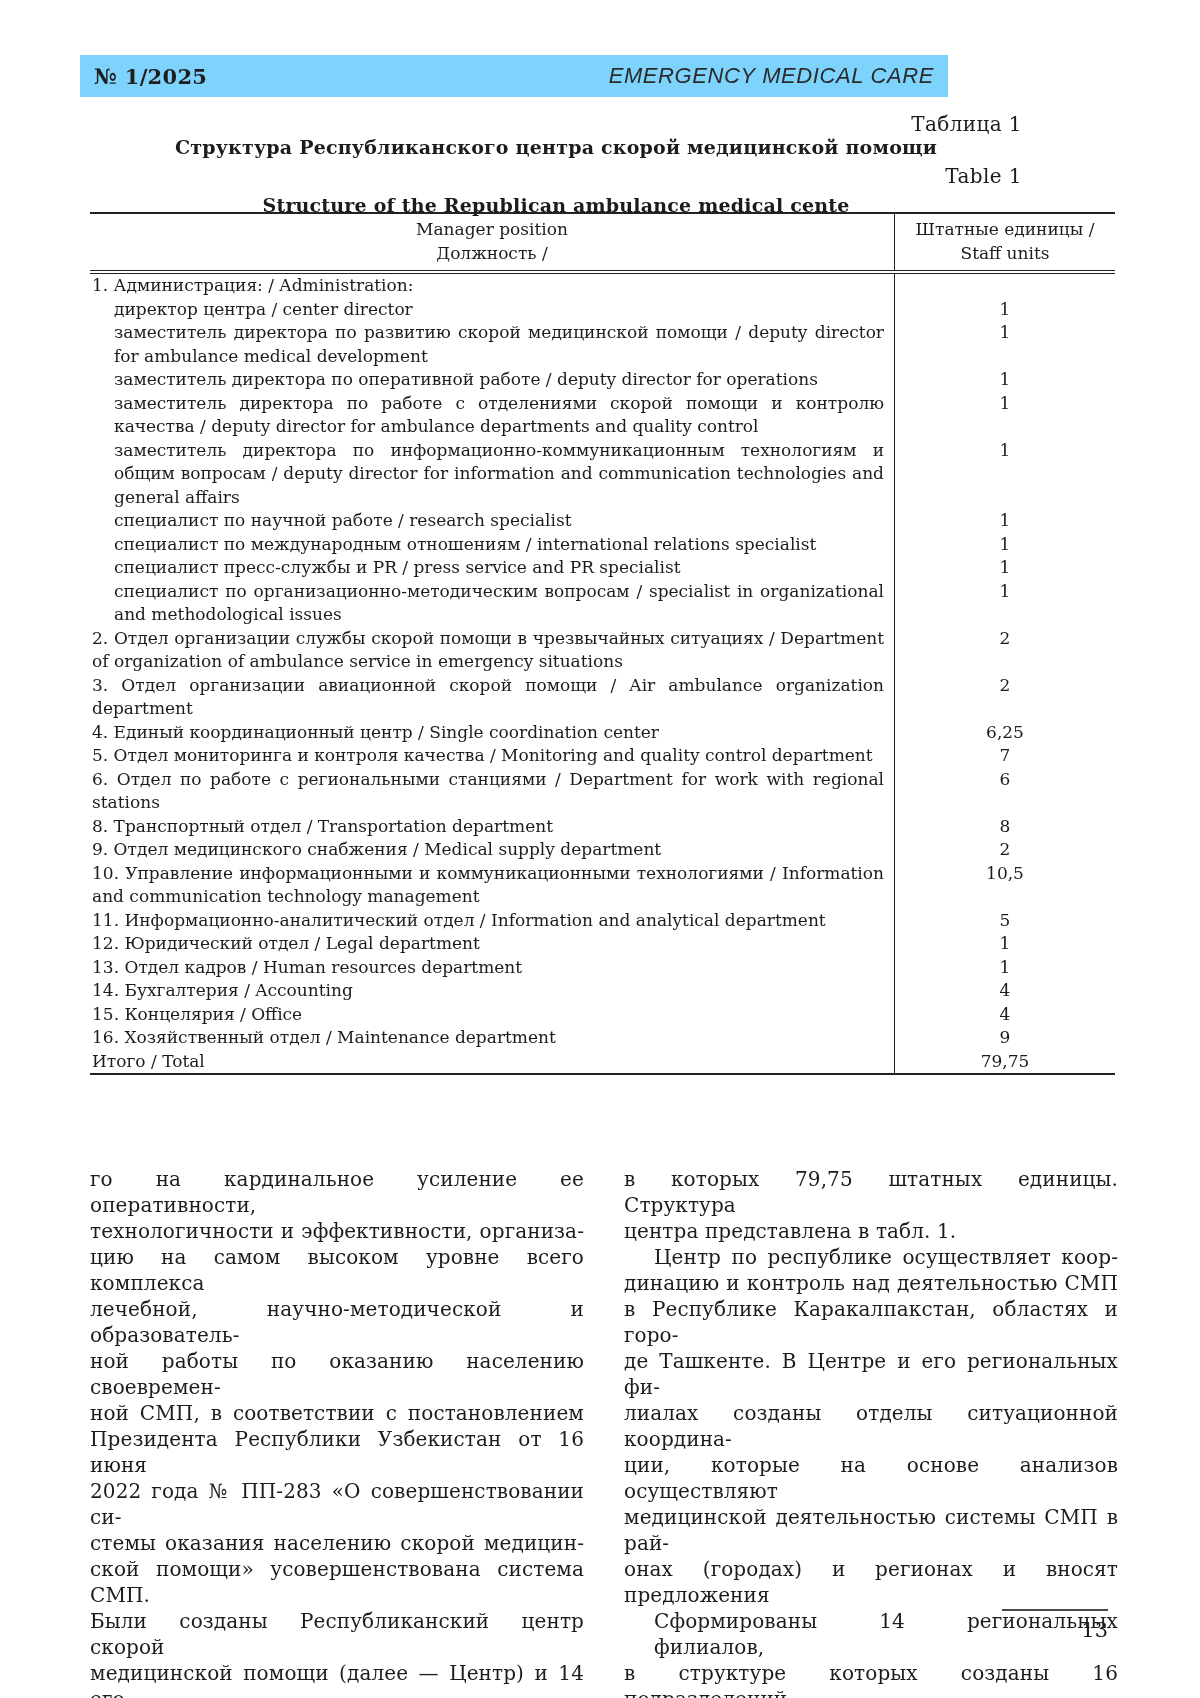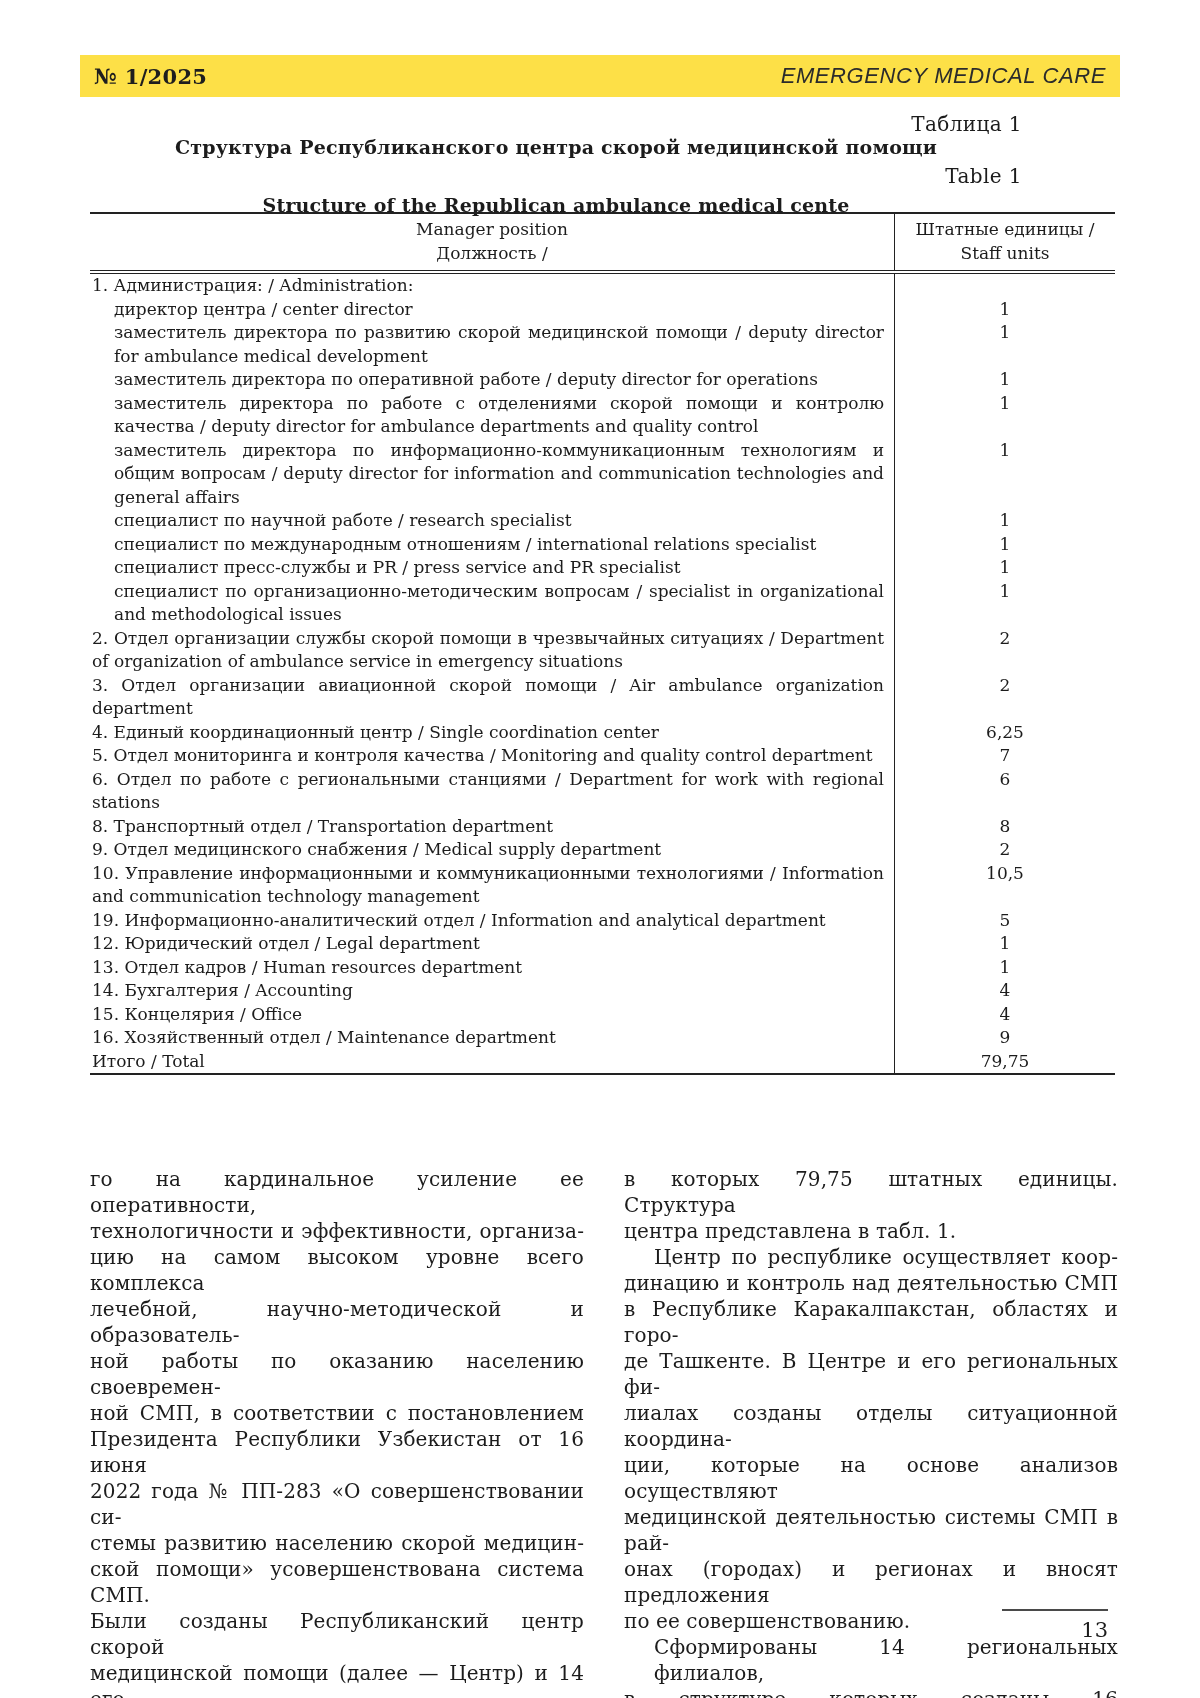--- a/index.html
+++ b/index.html
@@ -6,22 +6,22 @@
   .page{
     position:relative;
     width:1200px;height:1698px;
     background:#ffffff;
     font-family:"DejaVu Serif", serif;
     color:#1c1c1c;
     overflow:hidden;
   }
   
   .running-head{
-    position:absolute;left:80px;top:55px;width:1040px;height:42px;
-    background:#fde047;
+    position:absolute;left:80px;top:55px;width:868px;height:42px;
+    background:#7dd3fc;
     display:flex;align-items:center;justify-content:space-between;
     box-sizing:border-box;padding:0 14px;
   }
   .issue-no{font-weight:bold;font-size:21px;letter-spacing:.3px;color:#1e1e1e;}
   .journal-name{
     font-family:"Liberation Sans", sans-serif;font-style:italic;
     font-size:22px;letter-spacing:.6px;color:#2b2b2b;margin-left:36px;
   }
   
   .title-block{position:absolute;left:90px;top:112px;width:932px;}
@@ -183,21 +183,21 @@
           <div class="tcell-pos">9. Отдел медицинского снабжения / Medical supply department</div>
           <div class="tcell-val">2</div>
         </div>
 
         <div class="trow">
           <div class="tcell-pos">10. Управление информационными и коммуникационными технологиями / Information and communication technology management</div>
           <div class="tcell-val">10,5</div>
         </div>
 
         <div class="trow">
-          <div class="tcell-pos">19. Информационно-аналитический отдел / Information and analytical department</div>
+          <div class="tcell-pos">11. Информационно-аналитический отдел / Information and analytical department</div>
           <div class="tcell-val">5</div>
         </div>
 
         <div class="trow">
           <div class="tcell-pos">12. Юридический отдел / Legal department</div>
           <div class="tcell-val">1</div>
         </div>
 
         <div class="trow">
           <div class="tcell-pos">13. Отдел кадров / Human resources department</div>
@@ -238,21 +238,21 @@
         <div class="bline">лечебной, научно-методической и образователь-</div>
 
         <div class="bline">ной работы по оказанию населению своевремен-</div>
 
         <div class="bline">ной СМП, в соответствии с постановлением</div>
 
         <div class="bline">Президента Республики Узбекистан от 16 июня</div>
 
         <div class="bline">2022 года № ПП-283 «О совершенствовании си-</div>
 
-        <div class="bline">стемы развитию населению скорой медицин-</div>
+        <div class="bline">стемы оказания населению скорой медицин-</div>
 
         <div class="bline">ской помощи» усовершенствована система СМП.</div>
 
         <div class="bline">Были созданы Республиканский центр скорой</div>
 
         <div class="bline">медицинской помощи (далее — Центр) и 14 его</div>
 
       </div>
     <div class="bcol">
 
@@ -269,21 +269,20 @@
         <div class="bline">де Ташкенте. В Центре и его региональных фи-</div>
 
         <div class="bline">лиалах созданы отделы ситуационной координа-</div>
 
         <div class="bline">ции, которые на основе анализов осуществляют</div>
 
         <div class="bline">медицинской деятельностью системы СМП в рай-</div>
 
         <div class="bline">онах (городах) и регионах и вносят предложения</div>
 
-        <div class="bline short">по ее совершенствованию.</div>
 
         <div class="bline indent">Сформированы 14 региональных филиалов,</div>
 
         <div class="bline">в структуре которых созданы 16 подразделений</div>
 
       </div>
   </div>
 
   <div class="footer-rule"></div>
   <div class="page-number">13</div>

